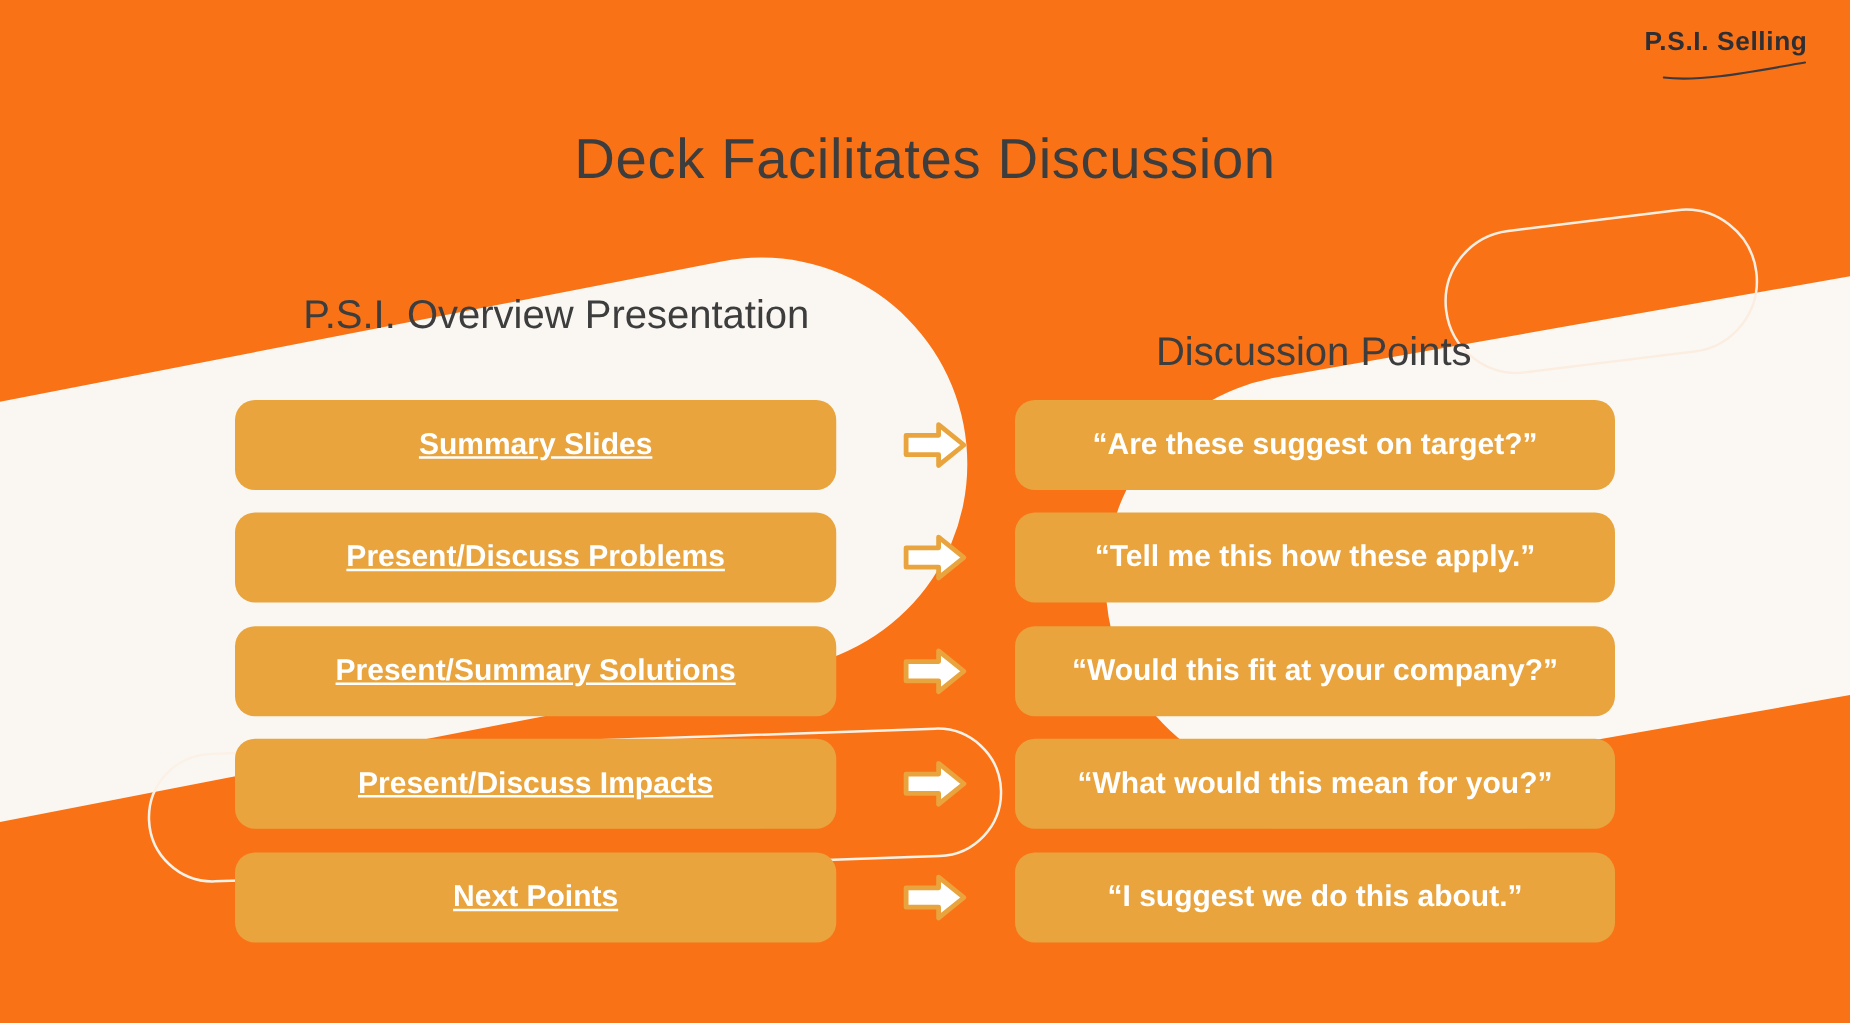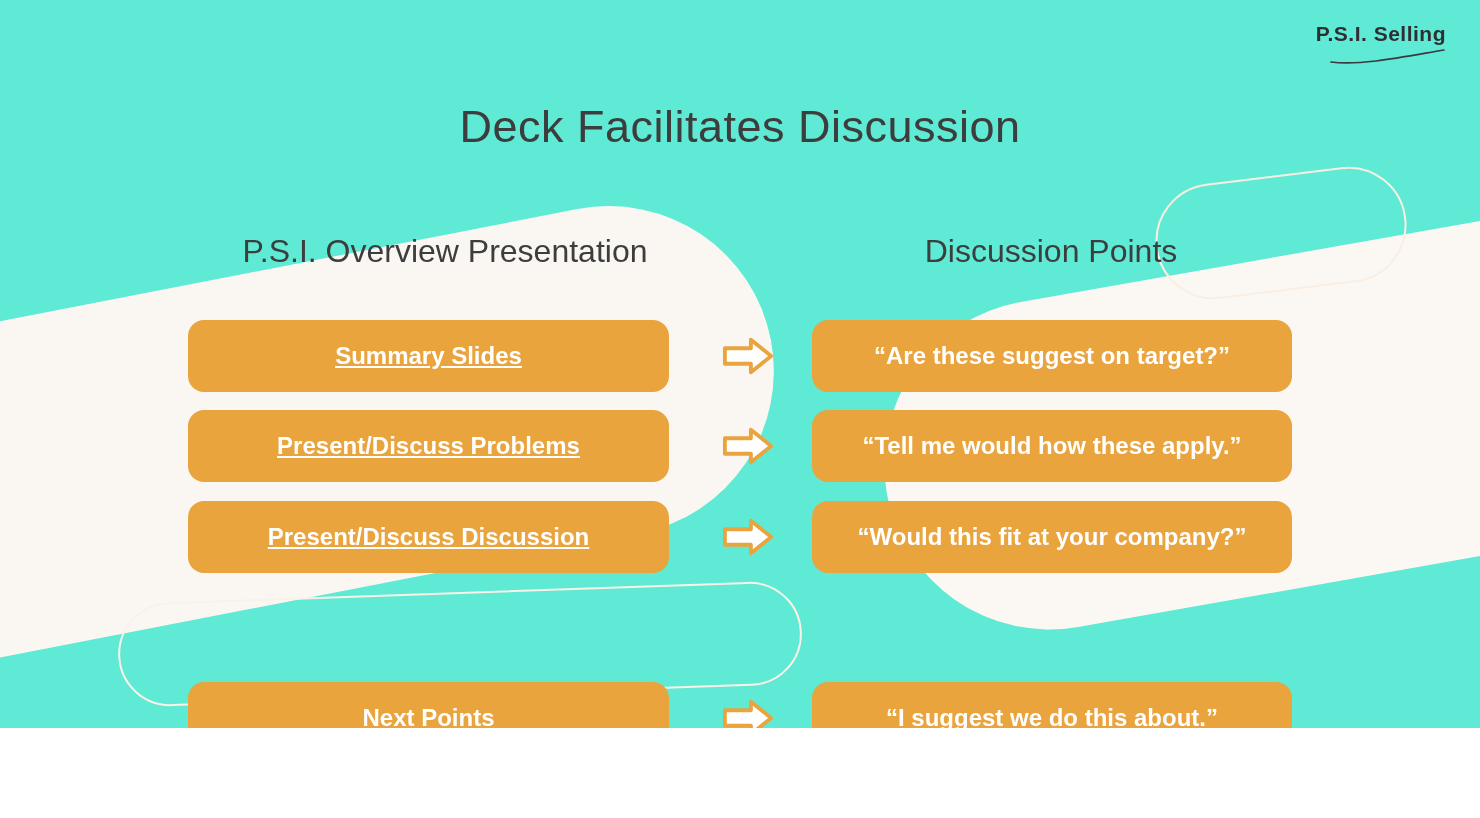--- a/index.html
+++ b/index.html
@@ -3,22 +3,22 @@
 <meta charset="utf-8">
 <style>
   html, body {
     margin: 0;
     padding: 0;
     background: #ffffff;
   }
   .slide {
     position: relative;
     width: 1480px;
-    height: 728px;
-    background: #5eead4;
+    height: 818px;
+    background: #f97316;
     overflow: hidden;
     font-family: "Liberation Sans", sans-serif;
   }
   
   .bg-shape { position: absolute; z-index: 0; pointer-events: none; }
   .bg-band-left {
     left: -220px; top: 270px; width: 1000px; height: 330px;
     background: #faf7f3; border-radius: 170px;
     transform: rotate(-11deg);
   }
@@ -62,21 +62,21 @@
   }
   .col-header {
     position: absolute; z-index: 1;
     top: 233px;
     font-size: 32px;
     font-weight: normal;
     color: #3d3d3d;
     text-align: center;
   }
   .col-header.left  { left: 130px; width: 630px; }
-  .col-header.right { left: 810px; width: 482px; }
+  .col-header.right { left: 810px; width: 482px; margin-top: 30px; }
   
   .row { position: absolute; z-index: 1; left: 0; width: 100%; height: 72px; }
   .box {
     position: absolute;
     height: 72px;
     border-radius: 16px;
     background: #e9a43d;
     display: flex;
     align-items: center;
     justify-content: center;
@@ -119,31 +119,38 @@
       <path d="M3 14 H30 V5 L51 22 L30 39 V30 H3 Z" fill="#ffffff" stroke="#e9a43d" stroke-width="4" stroke-linejoin="round"></path>
     </svg>
     <div class="box right">“Are these suggest on target?”</div>
   </div>
 
   <div class="row" style="top:410px">
     <div class="box left">Present/Discuss Problems</div>
     <svg class="arrow" viewBox="0 0 54 44">
       <path d="M3 14 H30 V5 L51 22 L30 39 V30 H3 Z" fill="#ffffff" stroke="#e9a43d" stroke-width="4" stroke-linejoin="round"></path>
     </svg>
-    <div class="box right">“Tell me would how these apply.”</div>
+    <div class="box right">“Tell me this how these apply.”</div>
   </div>
 
   <div class="row" style="top:501px">
-    <div class="box left">Present/Discuss Discussion</div>
+    <div class="box left">Present/Summary Solutions</div>
     <svg class="arrow" viewBox="0 0 54 44">
       <path d="M3 14 H30 V5 L51 22 L30 39 V30 H3 Z" fill="#ffffff" stroke="#e9a43d" stroke-width="4" stroke-linejoin="round"></path>
     </svg>
     <div class="box right">“Would this fit at your company?”</div>
   </div>
 
+  <div class="row" style="top:591px">
+    <div class="box left">Present/Discuss Impacts</div>
+    <svg class="arrow" viewBox="0 0 54 44">
+      <path d="M3 14 H30 V5 L51 22 L30 39 V30 H3 Z" fill="#ffffff" stroke="#e9a43d" stroke-width="4" stroke-linejoin="round"></path>
+    </svg>
+    <div class="box right">“What would this mean for you?”</div>
+  </div>
 
   <div class="row" style="top:682px">
     <div class="box left">Next Points</div>
     <svg class="arrow" viewBox="0 0 54 44">
       <path d="M3 14 H30 V5 L51 22 L30 39 V30 H3 Z" fill="#ffffff" stroke="#e9a43d" stroke-width="4" stroke-linejoin="round"></path>
     </svg>
     <div class="box right">“I suggest we do this about.”</div>
   </div>
 
 </div>

